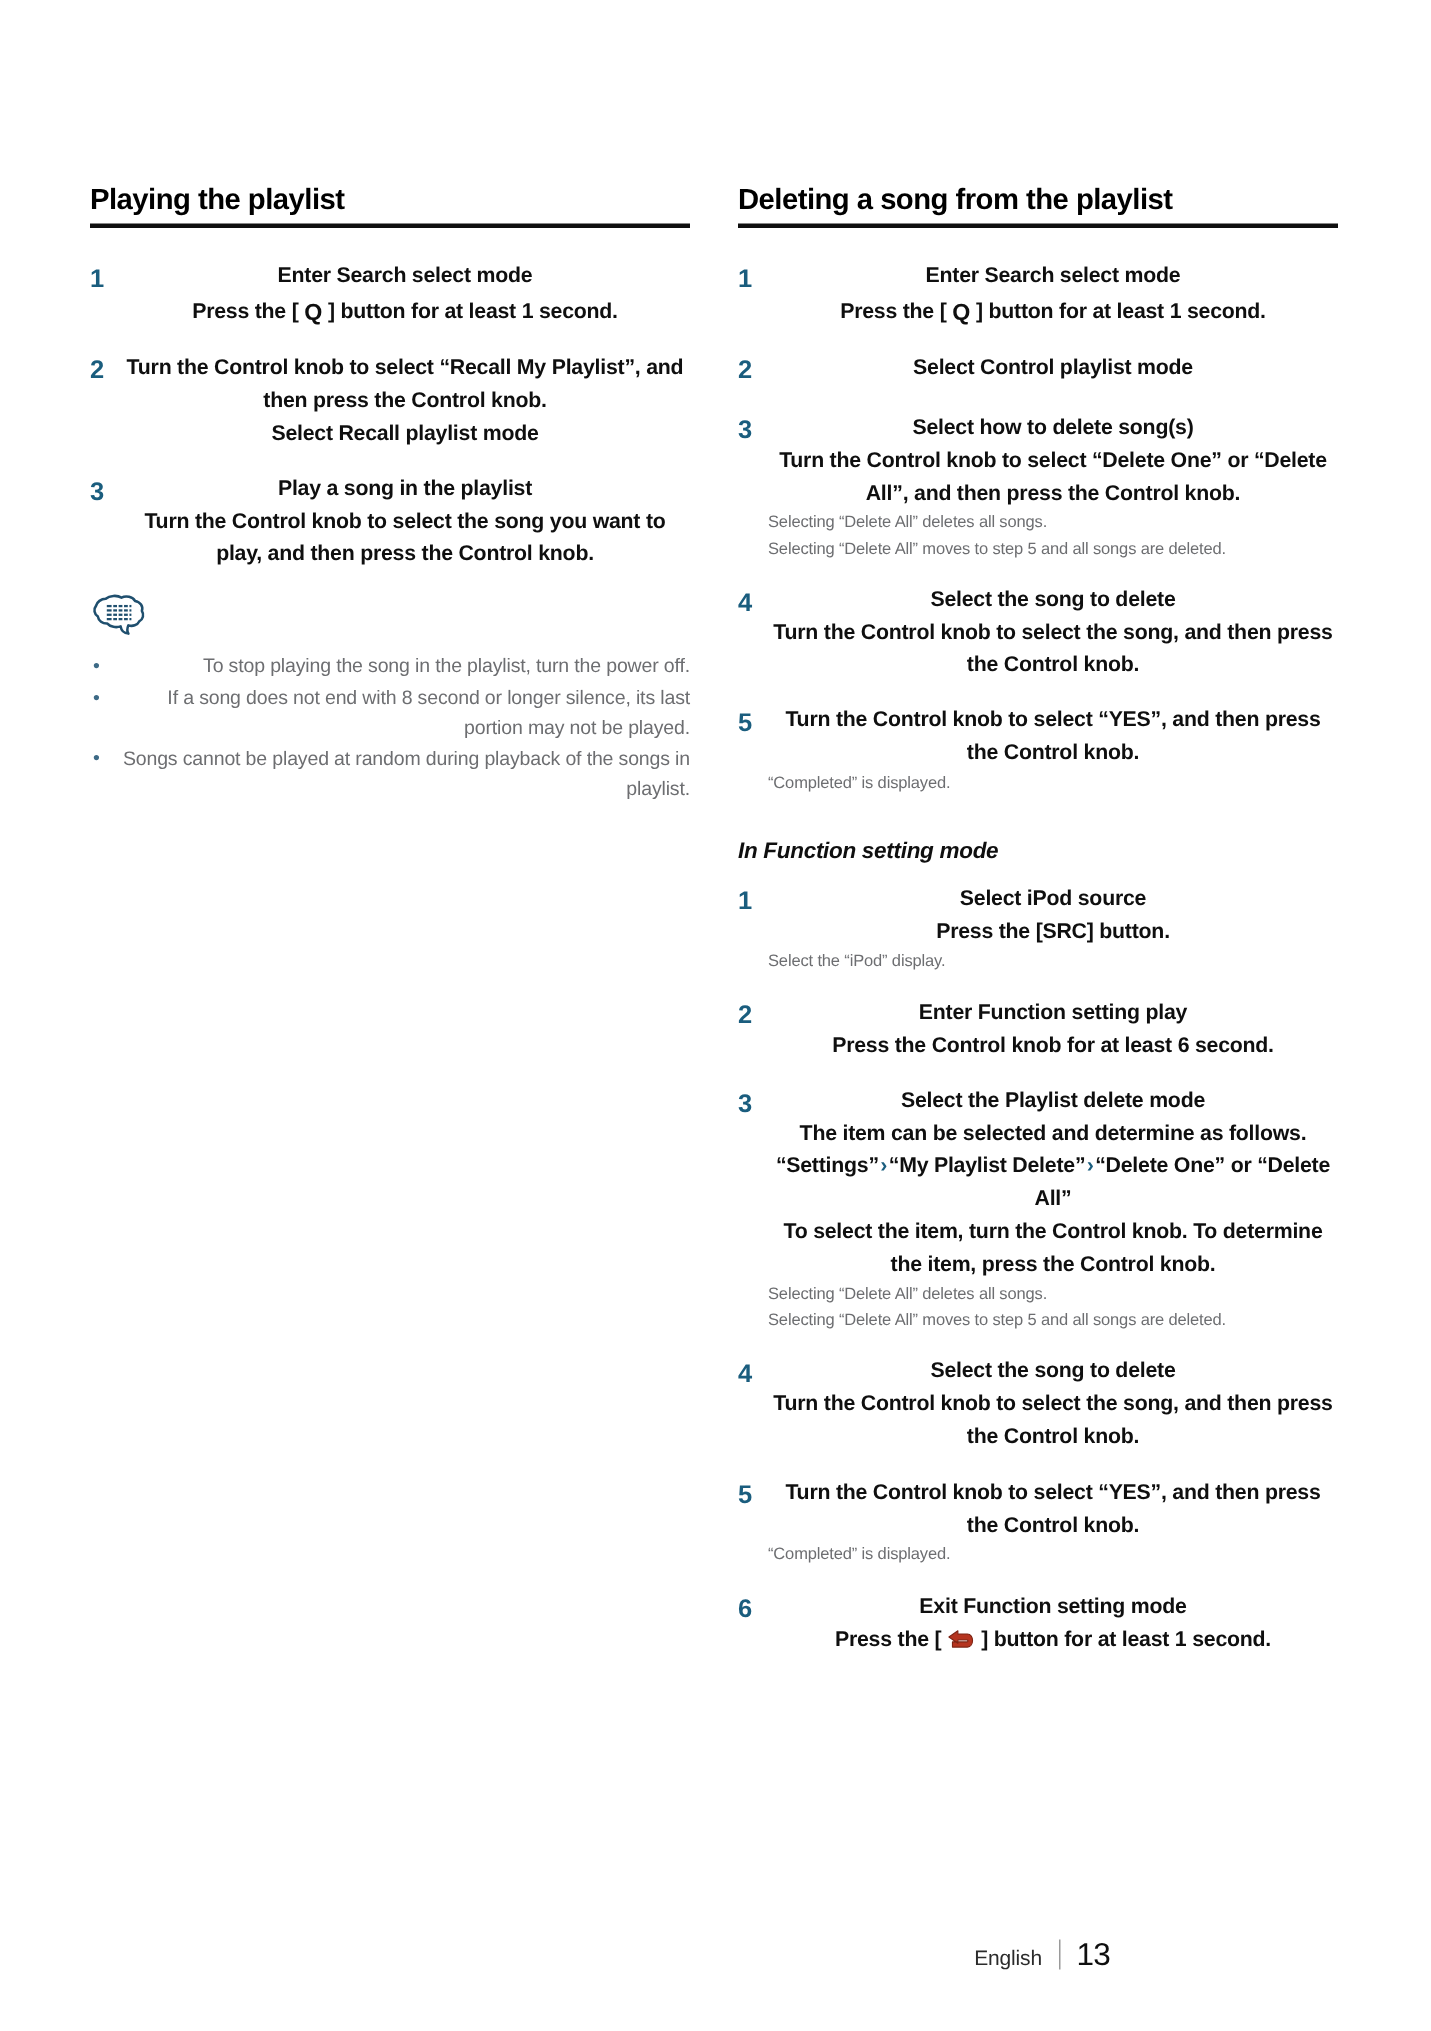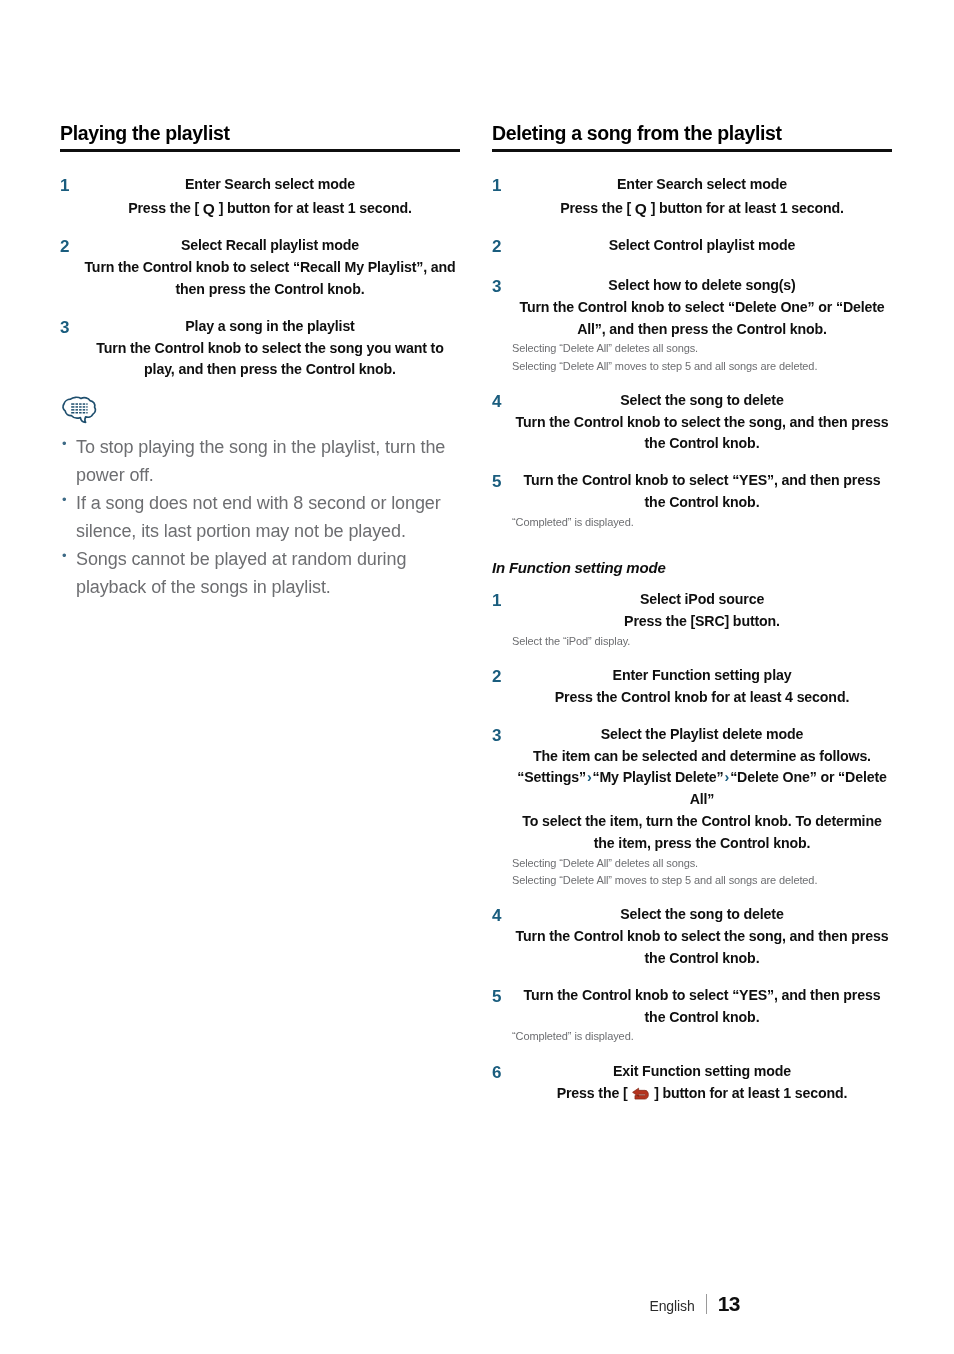--- a/index.html
+++ b/index.html
@@ -93,25 +93,26 @@
   .note-icon {
     margin: 2px 0 8px 0;
     width: 40px;
     height: 30px;
     display: block;
   }
   .note-list { list-style: none; }
   .note-list li {
     position: relative;
     padding-left: 16px;
-    font-size: 18px;
+    font-size: 13px;
     color: #6d6e71;
     line-height: 1.53;
     letter-spacing: -0.1px;
     margin-bottom: 1px;
+    text-align: right;
   }
   .note-list li::before {
     content: "\2022";
     position: absolute;
     left: 2px;
     top: -0.5px;
     color: #3d6a86;
     font-size: 13px;
   }
 
@@ -159,21 +160,21 @@
   .footer-sep {
     display: inline-block;
     width: 1px;
     height: 20px;
     background: #9a9a9a;
     position: relative;
     top: 3px;
   }
   .footer-page {
     font-size: 21px;
-    font-weight: bold;
+    font-weight: normal;
     letter-spacing: -0.5px;
     color: #0f0f0f;
   }
 </style>
 </head>
 <body>
 
 <div class="page">
 
   <div class="columns">
@@ -186,22 +187,22 @@
         <div class="step-num">1</div>
         <div class="step-body">
           <div class="b">Enter Search select mode</div>
           <div class="b"><span>Press the [ </span><span class="glyph-q">Q</span><span> ] button for at least 1 second.</span></div>
         </div>
       </div>
 
       <div class="step">
         <div class="step-num">2</div>
         <div class="step-body">
+          <div class="b">Turn the Control knob to select “Recall My Playlist”, and then press the Control knob.</div>
           <div class="b">Select Recall playlist mode</div>
-          <div class="b">Turn the Control knob to select “Recall My Playlist”, and then press the Control knob.</div>
         </div>
       </div>
 
       <div class="step">
         <div class="step-num">3</div>
         <div class="step-body">
           <div class="b">Play a song in the playlist</div>
           <div class="b">Turn the Control knob to select the song you want to play, and then press the Control knob.</div>
         </div>
       </div>
@@ -284,21 +285,21 @@
           <div class="b">Select iPod source</div>
           <div class="b">Press the [SRC] button.</div>
           <div class="n">Select the “iPod” display.</div>
         </div>
       </div>
 
       <div class="step">
         <div class="step-num">2</div>
         <div class="step-body">
           <div class="b">Enter Function setting play</div>
-          <div class="b">Press the Control knob for at least 4 second.</div>
+          <div class="b">Press the Control knob for at least 6 second.</div>
         </div>
       </div>
 
       <div class="step">
         <div class="step-num">3</div>
         <div class="step-body">
           <div class="b">Select the Playlist delete mode</div>
           <div class="b">The item can be selected and determine as follows.</div>
           <div class="b"><span>“Settings”</span><span class="arrow-gt">›</span><span>“My Playlist Delete”</span><span class="arrow-gt">›</span><span>“Delete One” or “Delete All”</span></div>
           <div class="b">To select the item, turn the Control knob. To determine the item, press the Control knob.</div>

